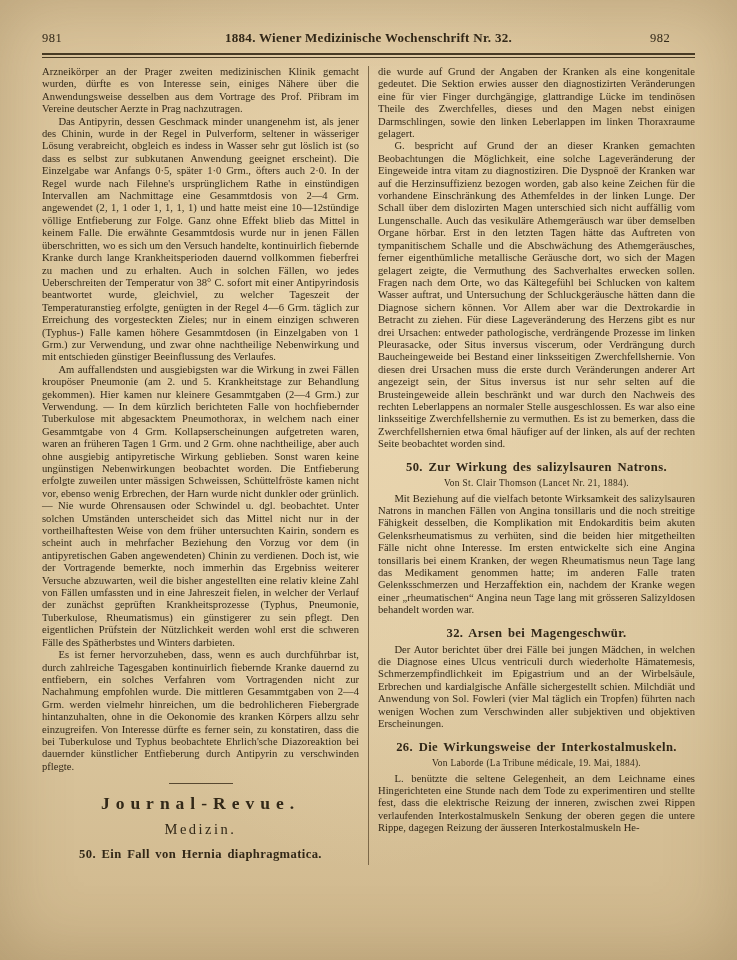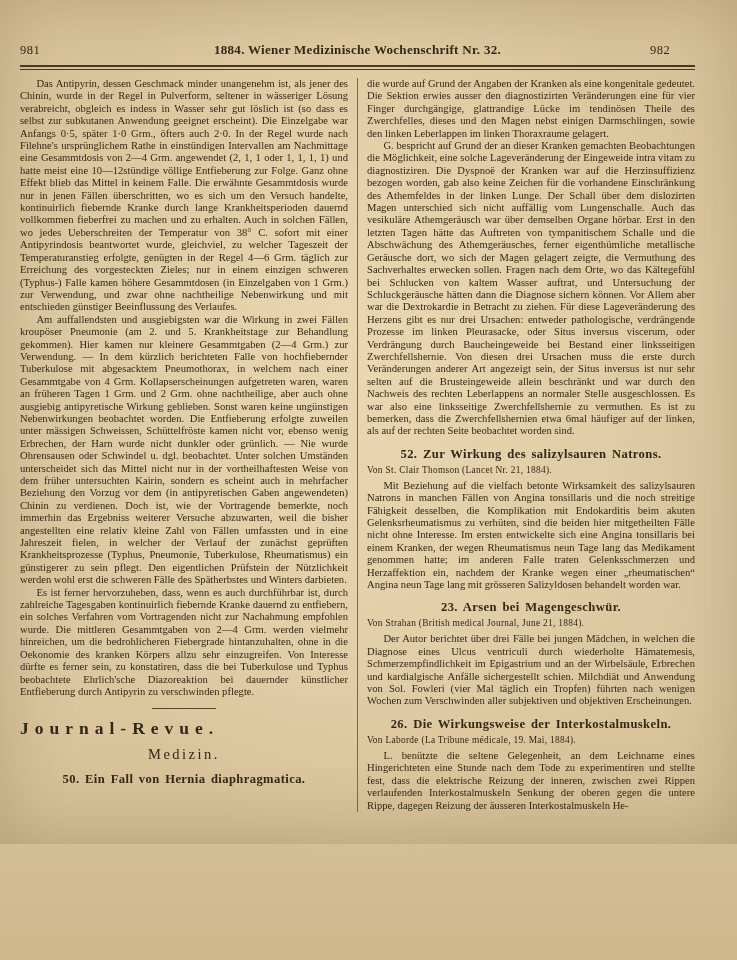--- a/index.html
+++ b/index.html
@@ -6,84 +6,84 @@
   body{
     width:737px;height:960px;overflow:hidden;
     font-family:"Liberation Serif","DejaVu Serif",serif;
     color:#322818;
     background:
       radial-gradient(ellipse at 50% 38%, rgba(236,216,178,.9) 0%, rgba(222,200,158,.0) 60%),
       linear-gradient(180deg,#d9c299 0%,#decaa2 30%,#dcc8a0 70%,#cfb78c 100%);
   }
   .page{
     position:relative;box-sizing:border-box;
-    width:737px;height:844px;
-    padding:30px 42px 18px 20px;
+    width:737px;height:960px;
+    padding:30px 42px 18px 42px;
     box-shadow:inset 0 0 70px rgba(110,86,48,.30);
   }
   
   .hdr{display:flex;align-items:baseline;font-size:12.5px;}
   .hdr .pgnum{width:70px;letter-spacing:.5px;}
   .hdr .pgnum.right{text-align:center;}
-  .hdr .jtitle{flex:1;text-align:center;font-weight:bold;font-size:13px;letter-spacing:.3px;margin-top:12px;}
+  .hdr .jtitle{flex:1;text-align:center;font-weight:bold;font-size:13px;letter-spacing:.3px;}
   .double-rule{margin-top:7px;height:2px;border-top:2px solid #473a24;border-bottom:1px solid #473a24;}
   
   .cols{display:flex;margin-top:8px;align-items:stretch;}
   .col{flex:1 1 0;min-width:0;}
   .col-divider{width:1px;background:#7c6848;margin:0 9px;}
   
   .para{margin:0;font-size:10.6px;line-height:12.4px;text-align:justify;text-indent:1.55em;}
   .para.cont{text-indent:0;}
   .short-rule{width:64px;height:1px;background:#574831;margin:10px auto 9px auto;}
   
-  .jr-head{margin:4px 0 7px 0;text-align:left;font-weight:bold;font-size:17.5px;letter-spacing:6px;}
+  .jr-head{margin:4px 0 7px 0;text-align:center;font-weight:bold;font-size:17.5px;letter-spacing:6px;}
   .med-head{margin:2px 0 6px 0;text-align:center;font-weight:normal;font-size:14.5px;letter-spacing:2.5px;}
   .art-title{margin:9px 0 3px 0;text-align:center;font-weight:bold;font-size:12.6px;letter-spacing:.4px;word-spacing:2px;}
-  .byline{margin:0 0 5px 0;text-align:left;font-size:9.4px;letter-spacing:.3px;}
+  .byline{margin:0 0 5px 0;text-align:center;font-size:9.4px;letter-spacing:.3px;}
 </style>
 </head>
 <body>
 
 <div class="page">
 
   <div class="hdr">
     <span class="pgnum">981</span>
     <span class="jtitle">1884. Wiener Medizinische Wochenschrift Nr. 32.</span>
     <span class="pgnum right">982</span>
   </div>
 
   <div class="double-rule"></div>
 
   <div class="cols">
 
     <div class="col">
+      <p class="para cont">Arzneikörper an der Prager zweiten medizinischen Klinik gemacht wurden, dürfte es von Interesse sein, einiges Nähere über die Anwendungsweise desselben aus dem Vortrage des Prof. Přibram im Vereine deutscher Aerzte in Prag nachzutragen.</p>
       <p class="para">Das Antipyrin, dessen Geschmack minder unangenehm ist, als jener des Chinin, wurde in der Regel in Pulverform, seltener in wässeriger Lösung verabreicht, obgleich es indess in Wasser sehr gut löslich ist (so dass es selbst zur subkutanen Anwendung geeignet erscheint). Die Einzelgabe war Anfangs 0·5, später 1·0 Grm., öfters auch 2·0. In der Regel wurde nach Filehne's ursprünglichem Rathe in einstündigen Intervallen am Nachmittage eine Gesammtdosis von 2—4 Grm. angewendet (2, 1, 1 oder 1, 1, 1, 1) und hatte meist eine 10—12stündige völlige Entfieberung zur Folge. Ganz ohne Effekt blieb das Mittel in keinem Falle. Die erwähnte Gesammtdosis wurde nur in jenen Fällen überschritten, wo es sich um den Versuch handelte, kontinuirlich fiebernde Kranke durch lange Krankheitsperioden dauernd vollkommen fieberfrei zu machen und zu erhalten. Auch in solchen Fällen, wo jedes Ueberschreiten der Temperatur von 38° C. sofort mit einer Antipyrindosis beantwortet wurde, gleichviel, zu welcher Tageszeit der Temperaturanstieg erfolgte, genügten in der Regel 4—6 Grm. täglich zur Erreichung des vorgesteckten Zieles; nur in einem einzigen schweren (Typhus-) Falle kamen höhere Gesammtdosen (in Einzelgaben von 1 Grm.) zur Verwendung, und zwar ohne nachtheilige Nebenwirkung und mit entschieden günstiger Beeinflussung des Verlaufes.</p>
       <p class="para">Am auffallendsten und ausgiebigsten war die Wirkung in zwei Fällen kroupöser Pneumonie (am 2. und 5. Krankheitstage zur Behandlung gekommen). Hier kamen nur kleinere Gesammtgaben (2—4 Grm.) zur Verwendung. — In dem kürzlich berichteten Falle von hochfiebernder Tuberkulose mit abgesacktem Pneumothorax, in welchem nach einer Gesammtgabe von 4 Grm. Kollapserscheinungen aufgetreten waren, waren an früheren Tagen 1 Grm. und 2 Grm. ohne nachtheilige, aber auch ohne ausgiebig antipyretische Wirkung geblieben. Sonst waren keine ungünstigen Nebenwirkungen beobachtet worden. Die Entfieberung erfolgte zuweilen unter mässigen Schweissen, Schüttelfröste kamen nicht vor, ebenso wenig Erbrechen, der Harn wurde nicht dunkler oder grünlich. — Nie wurde Ohrensausen oder Schwindel u. dgl. beobachtet. Unter solchen Umständen unterscheidet sich das Mittel nicht nur in der vortheilhaftesten Weise von dem früher untersuchten Kairin, sondern es scheint auch in mehrfacher Beziehung den Vorzug vor dem (in antipyretischen Gaben angewendeten) Chinin zu verdienen. Doch ist, wie der Vortragende bemerkte, noch immerhin das Ergebniss weiterer Versuche abzuwarten, weil die bisher angestellten eine relativ kleine Zahl von Fällen umfassten und in eine Jahreszeit fielen, in welcher der Verlauf der zunächst geprüften Krankheitsprozesse (Typhus, Pneumonie, Tuberkulose, Rheumatismus) ein günstigerer zu sein pflegt. Den eigentlichen Prüfstein der Nützlichkeit werden wohl erst die schweren Fälle des Spätherbstes und Winters darbieten.</p>
       <p class="para">Es ist ferner hervorzuheben, dass, wenn es auch durchführbar ist, durch zahlreiche Tagesgaben kontinuirlich fiebernde Kranke dauernd zu entfiebern, ein solches Verfahren vom Vortragenden nicht zur Nachahmung empfohlen wurde. Die mittleren Gesammtgaben von 2—4 Grm. werden vielmehr hinreichen, um die bedrohlicheren Fiebergrade hintanzuhalten, ohne in die Oekonomie des kranken Körpers allzu sehr einzugreifen. Von Interesse dürfte es ferner sein, zu konstatiren, dass die bei Tuberkulose und Typhus beobachtete Ehrlich'sche Diazoreaktion bei dauernder künstlicher Entfieberung durch Antipyrin zu verschwinden pflegte.</p>
 
       <div class="short-rule"></div>
 
       <div class="jr-head">Journal-Revue.</div>
       <div class="med-head">Medizin.</div>
 
       <div class="art-title">50. Ein Fall von Hernia diaphragmatica.</div>
     </div>
 
     <div class="col-divider"></div>
 
     <div class="col">
       <p class="para cont">die wurde auf Grund der Angaben der Kranken als eine kongenitale gedeutet. Die Sektion erwies ausser den diagnostizirten Veränderungen eine für vier Finger durchgängige, glattrandige Lücke im tendinösen Theile des Zwerchfelles, dieses und den Magen nebst einigen Darmschlingen, sowie den linken Leberlappen im linken Thoraxraume gelagert.</p>
       <p class="para">G. bespricht auf Grund der an dieser Kranken gemachten Beobachtungen die Möglichkeit, eine solche Lageveränderung der Eingeweide intra vitam zu diagnostiziren. Die Dyspnoë der Kranken war auf die Herzinsuffizienz bezogen worden, gab also keine Zeichen für die vorhandene Einschränkung des Athemfeldes in der linken Lunge. Der Schall über dem dislozirten Magen unterschied sich nicht auffällig vom Lungenschalle. Auch das vesikuläre Athemgeräusch war über demselben Organe hörbar. Erst in den letzten Tagen hätte das Auftreten von tympanitischem Schalle und die Abschwächung des Athemgeräusches, ferner eigenthümliche metallische Geräusche dort, wo sich der Magen gelagert zeigte, die Vermuthung des Sachverhaltes erwecken sollen. Fragen nach dem Orte, wo das Kältegefühl bei Schlucken von kaltem Wasser auftrat, und Untersuchung der Schluckgeräusche hätten dann die Diagnose sichern können. Vor Allem aber war die Dextrokardie in Betracht zu ziehen. Für diese Lageveränderung des Herzens gibt es nur drei Ursachen: entweder pathologische, verdrängende Prozesse im linken Pleurasacke, oder Situs inversus viscerum, oder Verdrängung durch Baucheingeweide bei Bestand einer linksseitigen Zwerchfellshernie. Von diesen drei Ursachen muss die erste durch Veränderungen anderer Art angezeigt sein, der Situs inversus ist nur sehr selten auf die Brusteingeweide allein beschränkt und war durch den Nachweis des rechten Leberlappens an normaler Stelle ausgeschlossen. Es war also eine linksseitige Zwerchfellshernie zu vermuthen. Es ist zu bemerken, dass die Zwerchfellshernien etwa 6mal häufiger auf der linken, als auf der rechten Seite beobachtet worden sind.</p>
 
-      <div class="art-title">52. Zur Wirkung des salizylsauren Natrons.</div>
+      <div class="art-title">50. Zur Wirkung des salizylsauren Natrons.</div>
       <div class="byline">Von St. Clair Thomson (Lancet Nr. 21, 1884).</div>
       <p class="para">Mit Beziehung auf die vielfach betonte Wirksamkeit des salizylsauren Natrons in manchen Fällen von Angina tonsillaris und die noch streitige Fähigkeit desselben, die Komplikation mit Endokarditis beim akuten Gelenksrheumatismus zu verhüten, sind die beiden hier mitgetheilten Fälle nicht ohne Interesse. Im ersten entwickelte sich eine Angina tonsillaris bei einem Kranken, der wegen Rheumatismus neun Tage lang das Medikament genommen hatte; im anderen Falle traten Gelenksschmerzen und Herzaffektion ein, nachdem der Kranke wegen einer „rheumatischen“ Angina neun Tage lang mit grösseren Salizyldosen behandelt worden war.</p>
 
-      <div class="art-title">23. Arsen bei Magengeschwür.</div>
-      <div class="byline">Von Strahan (British medical Journal, June 21, 1884).</div>
+      <div class="art-title">32. Arsen bei Magengeschwür.</div>
       <p class="para">Der Autor berichtet über drei Fälle bei jungen Mädchen, in welchen die Diagnose eines Ulcus ventriculi durch wiederholte Hämatemesis, Schmerzempfindlichkeit im Epigastrium und an der Wirbelsäule, Erbrechen und kardialgische Anfälle sichergestellt schien. Milchdiät und Anwendung von Sol. Fowleri (vier Mal täglich ein Tropfen) führten nach wenigen Wochen zum Verschwinden aller subjektiven und objektiven Erscheinungen.</p>
 
       <div class="art-title">26. Die Wirkungsweise der Interkostalmuskeln.</div>
       <div class="byline">Von Laborde (La Tribune médicale, 19. Mai, 1884).</div>
       <p class="para">L. benützte die seltene Gelegenheit, an dem Leichname eines Hingerichteten eine Stunde nach dem Tode zu experimentiren und stellte fest, dass die elektrische Reizung der inneren, zwischen zwei Rippen verlaufenden Interkostalmuskeln Senkung der oberen gegen die untere Rippe, dagegen Reizung der äusseren Interkostalmuskeln He-</p>
     </div>
 
   </div>
 </div>
 

